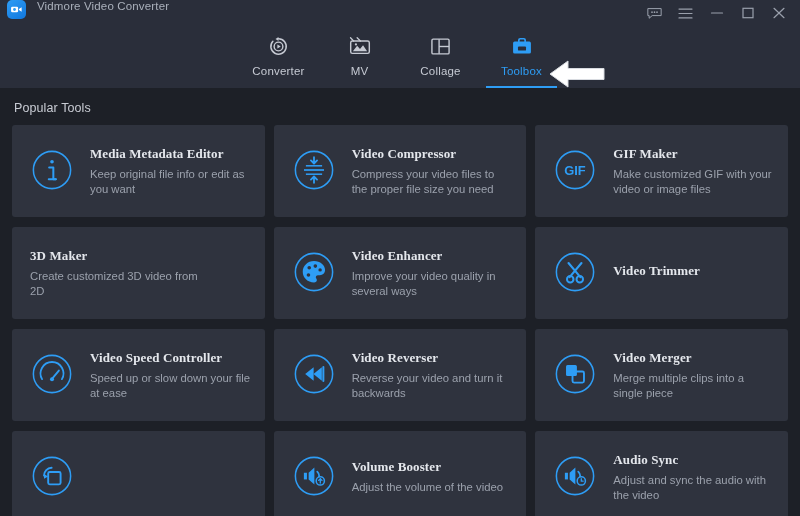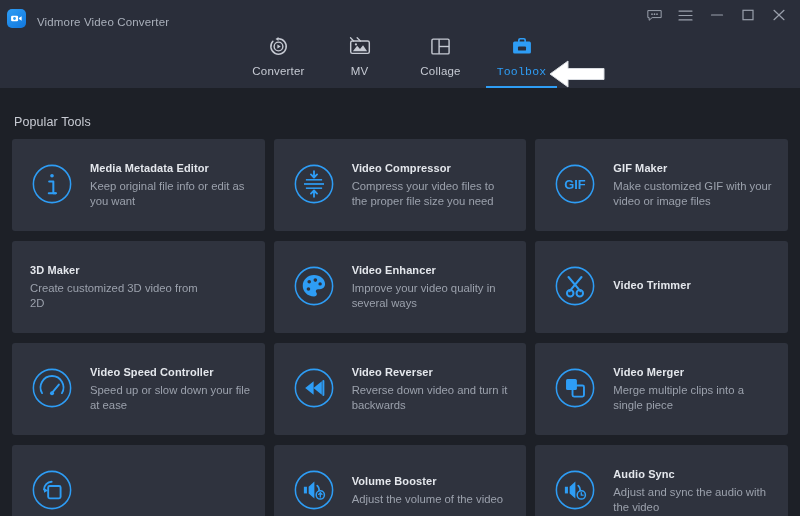--- a/index.html
+++ b/index.html
@@ -24,21 +24,21 @@
     display: flex;
     flex-direction: column;
     background: #1d2027;
   }
 
   
   .titlebar {
     height: 28px;
     background: #2a2e3a;
     display: flex;
-    align-items: flex-end;
+    align-items: flex-start;
     padding: 0 6px 0 7px;
     flex: 0 0 28px;
   }
 
   .app-logo {
     width: 19px;
     height: 19px;
     border-radius: 5px;
     background: linear-gradient(145deg, #2e9df5 0%, #1177dd 100%);
     display: flex;
@@ -108,21 +108,21 @@
     align-items: center;
     justify-content: center;
   }
 
   .nav-tab .nav-label {
     font-size: 11.5px;
     margin-top: 6px;
     letter-spacing: .2px;
   }
 
-  .nav-tab.active { color: #2e9df5; font-family: Liberation Mono, monospace; }
+  .nav-tab.active { color: #2e9df5; }
 
   .nav-tab .nav-underline {
     position: absolute;
     left: 5px;
     right: 5px;
     bottom: 0;
     height: 2px;
     background: transparent;
   }
   .nav-tab.active .nav-underline { background: #2e9df5; }
@@ -131,24 +131,23 @@
     position: absolute;
     left: 548px;
     top: 30px;
     pointer-events: none;
   }
 
   
   .content {
     flex: 1 1 auto;
     background: #1d2027;
-    padding: 8px 12px;
+    padding: 0 12px;
     overflow: hidden;
     position: relative;
-    margin-top: 6px;
   }
 
   .section-title {
     font-size: 12.5px;
     color: #c9ccd4;
     padding: 13px 2px 10px 2px;
     letter-spacing: .1px;
   }
 
   .grid {
@@ -173,25 +172,26 @@
     height: 44px;
     display: flex;
     align-items: flex-start;
     justify-content: center;
     margin-right: 16px;
   }
 
   .card-text { min-width: 0; }
 
   .card-title {
-    font-size: 11px;
+    font-size: 13px;
     font-weight: bold;
     color: #e4e7ec;
     margin-bottom: 5px;
     letter-spacing: .1px;
+    font-family: Liberation Serif, serif;
   }
 
   .card-desc {
     font-size: 11.3px;
     color: #9ba1ac;
     line-height: 15px;
     max-width: 178px;
   }
 
   .card:nth-child(3) .card-desc,
@@ -422,21 +422,21 @@
         <span class="card-icon">
           <svg width="42" height="42" viewBox="0 0 44 44">
             <circle cx="22" cy="22" r="19.5" fill="none" stroke="#2e9df5" stroke-width="1.6"></circle>
             <path d="M21.6 15 L21.6 29 L12.8 22 Z" fill="#2e9df5"></path>
             <path d="M30.2 15 L30.2 29 L21.4 22 Z" fill="#2e9df5"></path>
             <line x1="31.8" y1="14.6" x2="31.8" y2="29.4" stroke="#2e9df5" stroke-width="2.1" stroke-linecap="round"></line>
           </svg>
         </span>
         <div class="card-text">
           <div class="card-title">Video Reverser</div>
-          <div class="card-desc">Reverse down video and turn it backwards</div>
+          <div class="card-desc">Reverse your video and turn it backwards</div>
         </div>
       </div>
 
       <div class="card">
         <span class="card-icon">
           <svg width="42" height="42" viewBox="0 0 44 44">
             <circle cx="22" cy="22" r="19.5" fill="none" stroke="#2e9df5" stroke-width="1.6"></circle>
             <rect x="12.6" y="12.6" width="11.4" height="11.4" rx="1.6" fill="#2e9df5"></rect>
             <rect x="19.4" y="19.4" width="12" height="11.6" rx="1.6" fill="none" stroke="#2e9df5" stroke-width="2"></rect>
           </svg>

